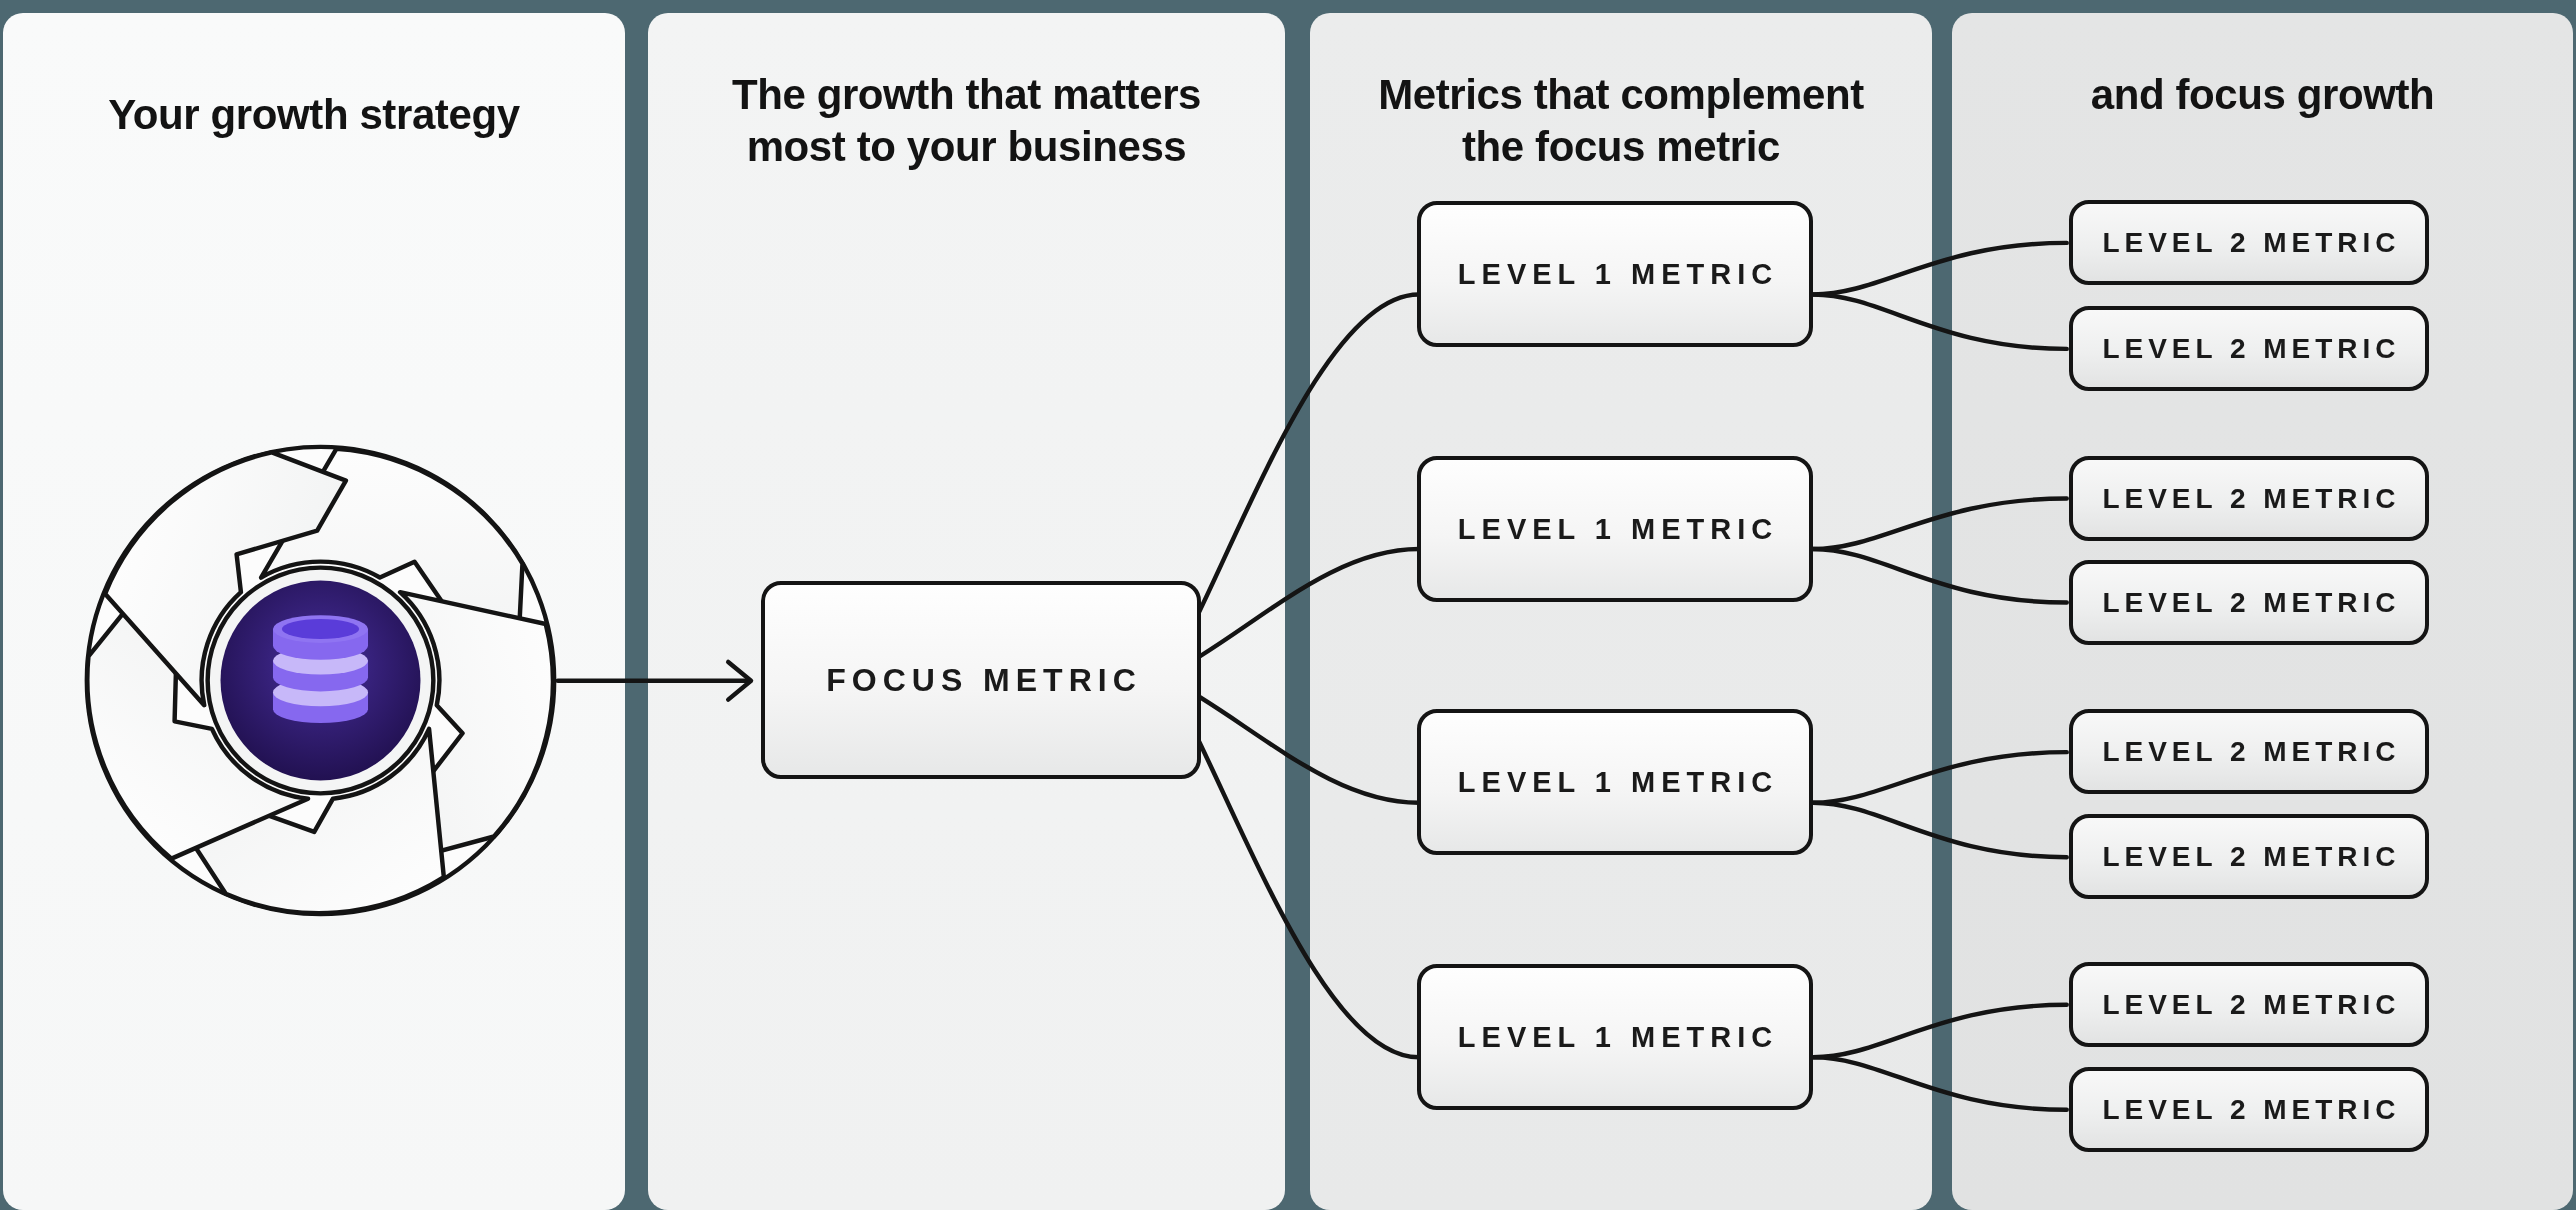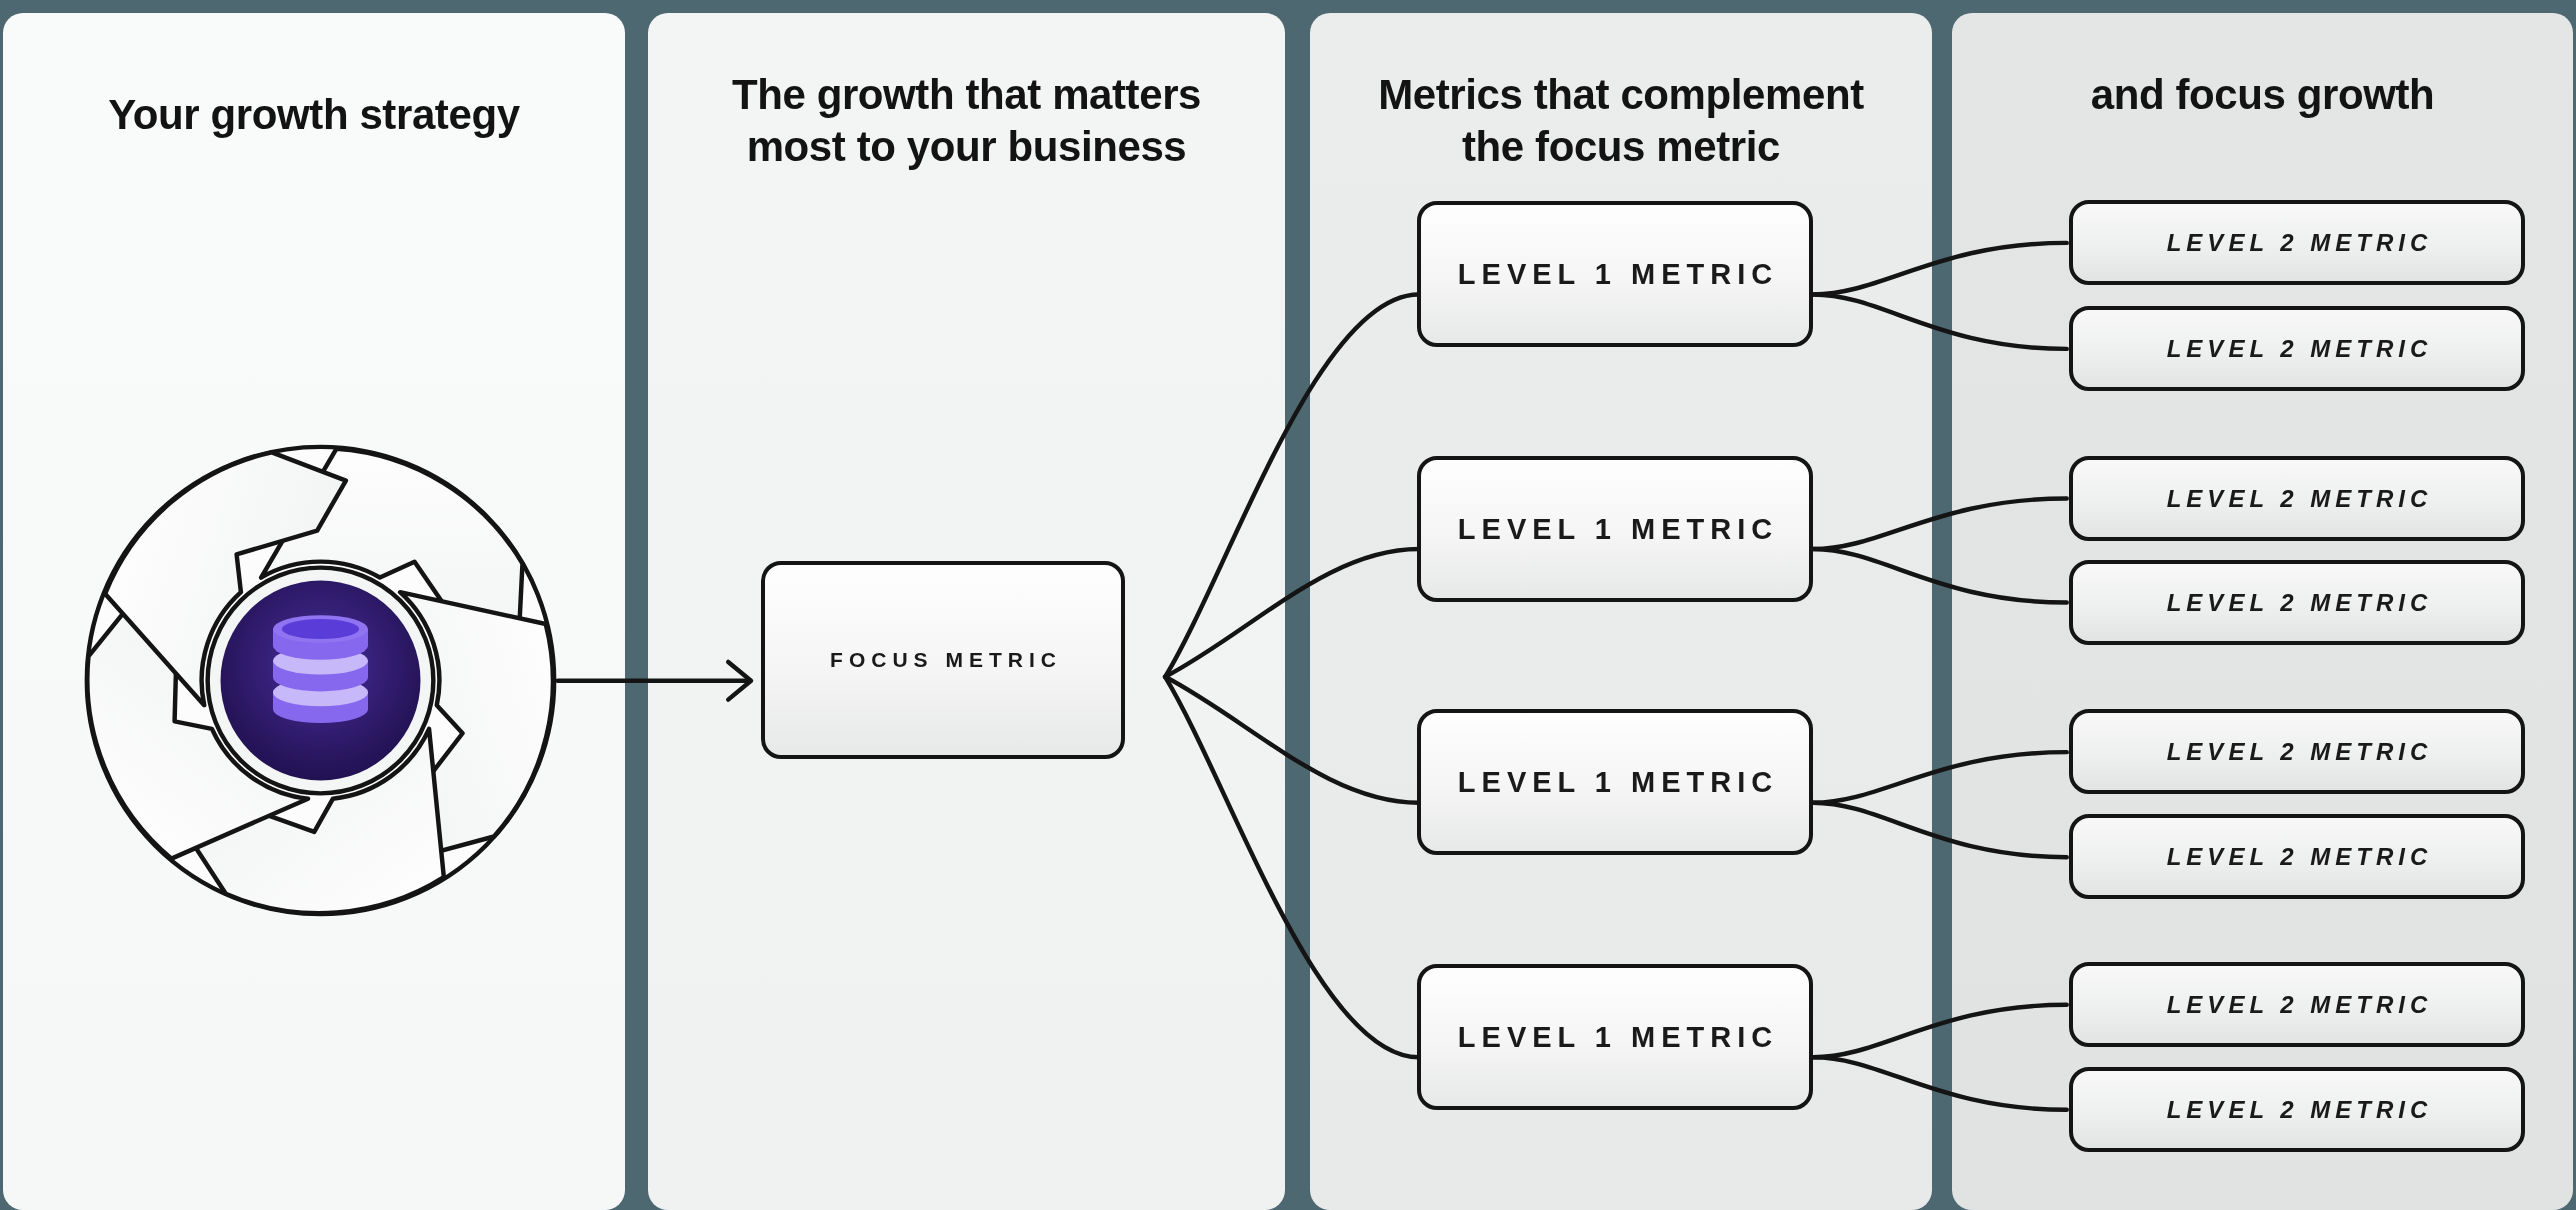--- a/index.html
+++ b/index.html
@@ -22,27 +22,26 @@
   
   .overlay{position:absolute;left:0;top:0;z-index:3;pointer-events:none;}
   
   .node{
     position:absolute;z-index:4;box-sizing:border-box;
     border:4px solid #141414;border-radius:20px;
     display:flex;align-items:center;justify-content:center;
     font-weight:700;color:#1a1a1a;letter-spacing:6px;text-indent:6px;
     background:linear-gradient(180deg,#fefefe 0%,#f5f5f5 55%,#e7e8e8 100%);
   }
-  .node-focus{left:761px;top:561px;width:364px;height:198px;font-size:21px;}
+  .node-focus{left:761px;top:581px;width:440px;height:198px;font-size:32px;}
   .node-l1{left:1417px;width:396px;height:146px;font-size:29px;}
   .node-l1-0{top:201px;} .node-l1-1{top:456px;} .node-l1-2{top:709px;} .node-l1-3{top:964px;}
   .node-l2{
-    left:2069px;width:456px;height:85px;font-size:24px;letter-spacing:5px;text-indent:5px;
+    left:2069px;width:360px;height:85px;font-size:28px;letter-spacing:5px;text-indent:5px;
     background:linear-gradient(180deg,#f8f8f8 0%,#eeefef 55%,#e2e3e3 100%);
-    font-style:italic;
   }
   .node-l2-0{top:200px;} .node-l2-1{top:306px;}
   .node-l2-2{top:456px;} .node-l2-3{top:560px;}
   .node-l2-4{top:709px;} .node-l2-5{top:814px;}
   .node-l2-6{top:962px;} .node-l2-7{top:1067px;}
   
   .growth-icon{position:absolute;left:73px;top:433px;width:495px;height:495px;z-index:2;}
 </style>
 </head>
 <body>

